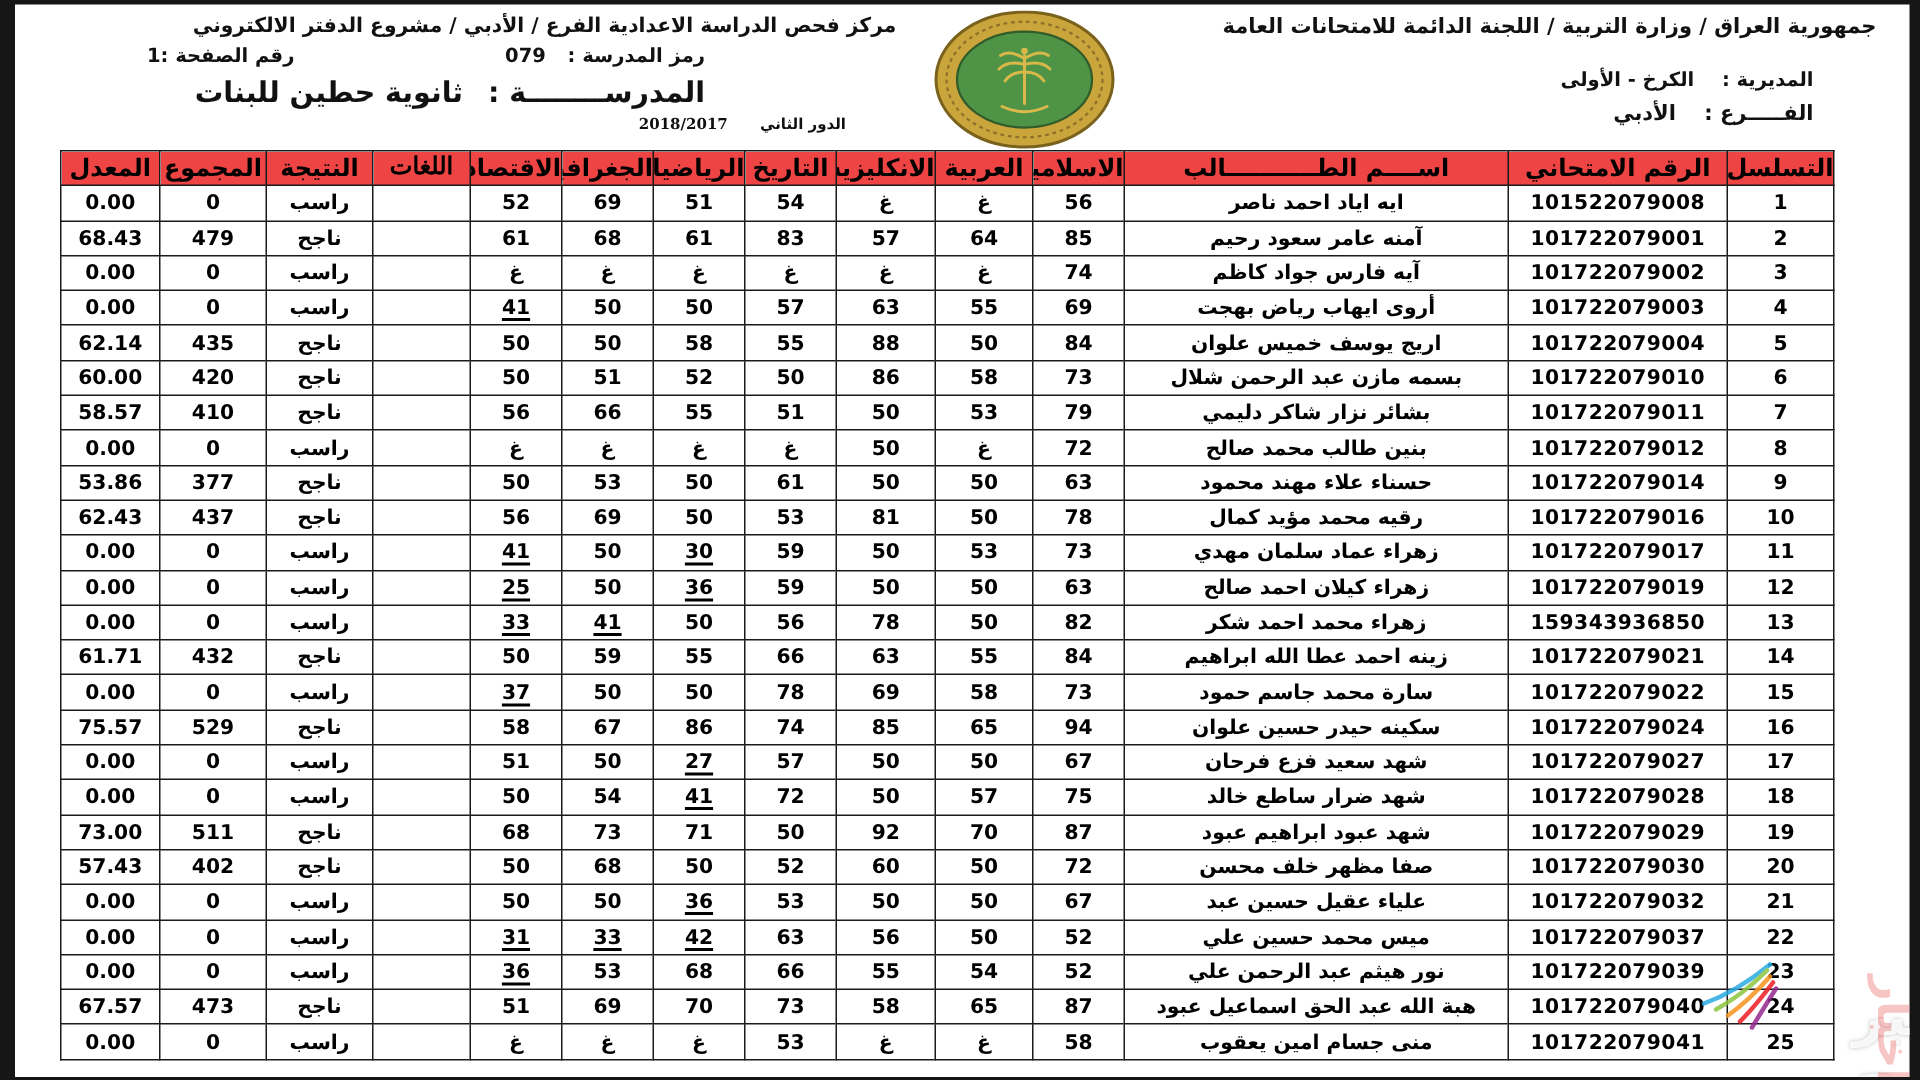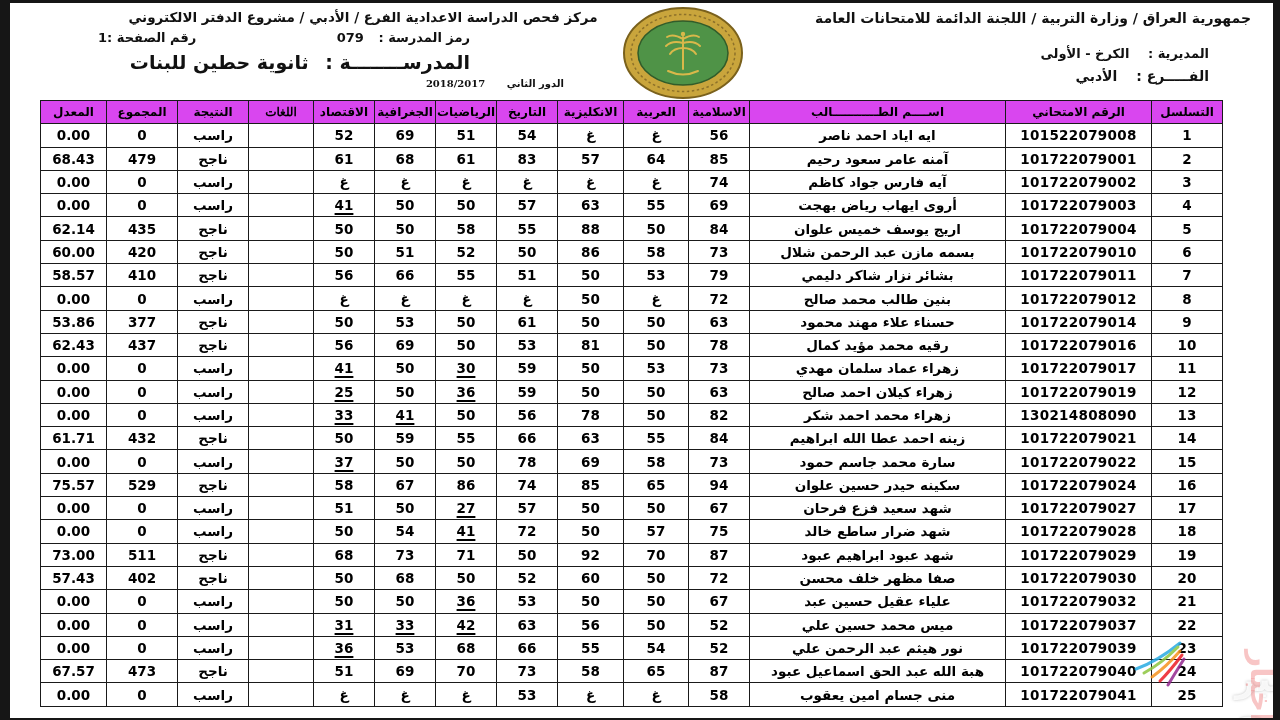--- a/index.html
+++ b/index.html
@@ -36,21 +36,21 @@
   
   table.results{
     position:absolute;left:30px;top:97px;width:1168px;
     border-collapse:collapse;table-layout:fixed;direction:rtl;
   }
   table.results th,table.results td{
     border:1.5px solid #1a1a1a;height:22.3px;line-height:22px;
     padding:0;text-align:center;overflow:hidden;white-space:nowrap;
     font-weight:bold;color:#000;
   }
-  table.results th{background:#d946ef;font-size:12px;}
+  table.results th{background:#ef4444;font-size:16px;}
   table.results td{font-size:13.5px;background:#fff;}
   td.col-name{text-align:right;padding-right:12px;font-size:12px;}
   td.col-id{font-size:14px;letter-spacing:.3px;}
   td.col-no{font-size:13.5px;}
   td.col-result{font-size:12.5px;}
   td.hl{background:#ffff9e;color:#e00000;}
   td.ul{text-decoration:underline;text-decoration-thickness:2px;text-underline-offset:3px;}
   .col-no{width:70px;}.col-id{width:145px;}.col-name{width:255px;}
   .col-islamic{width:60px;}.col-arabic{width:64px;}.col-english{width:65px;}
   .col-history{width:60px;}.col-math{width:60px;}.col-geography{width:60px;}
@@ -335,21 +335,21 @@
           <td class="col-math hl ul">36</td>
           <td class="col-geography">50</td>
           <td class="col-economics hl ul">25</td>
           <td class="col-languages"></td>
           <td class="col-result">راسب</td>
           <td class="col-total">0</td>
           <td class="col-avg">0.00</td>
         </tr>
         <tr>
           <td class="col-no">13</td>
-          <td class="col-id">130214808090</td>
+          <td class="col-id">159343936850</td>
           <td class="col-name">زهراء محمد احمد شكر</td>
           <td class="col-islamic">82</td>
           <td class="col-arabic hl">50</td>
           <td class="col-english">78</td>
           <td class="col-history">56</td>
           <td class="col-math">50</td>
           <td class="col-geography hl ul">41</td>
           <td class="col-economics hl ul">33</td>
           <td class="col-languages"></td>
           <td class="col-result">راسب</td>

